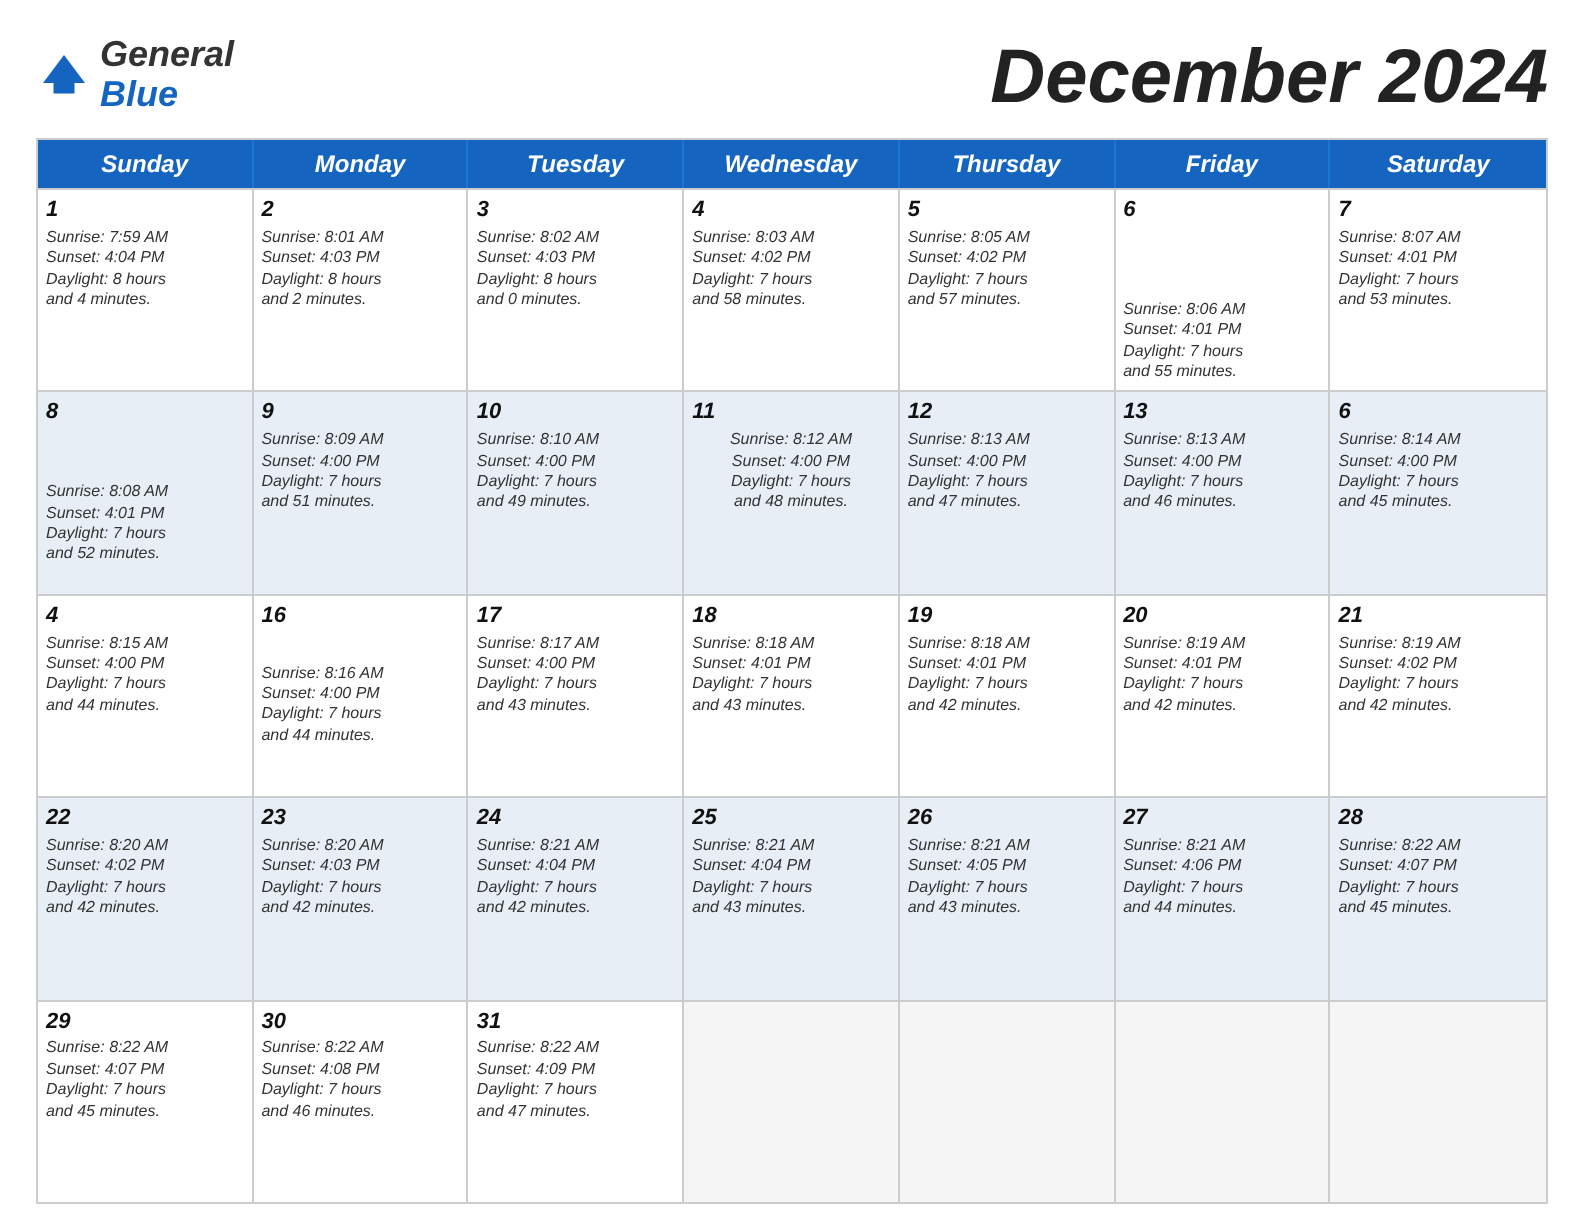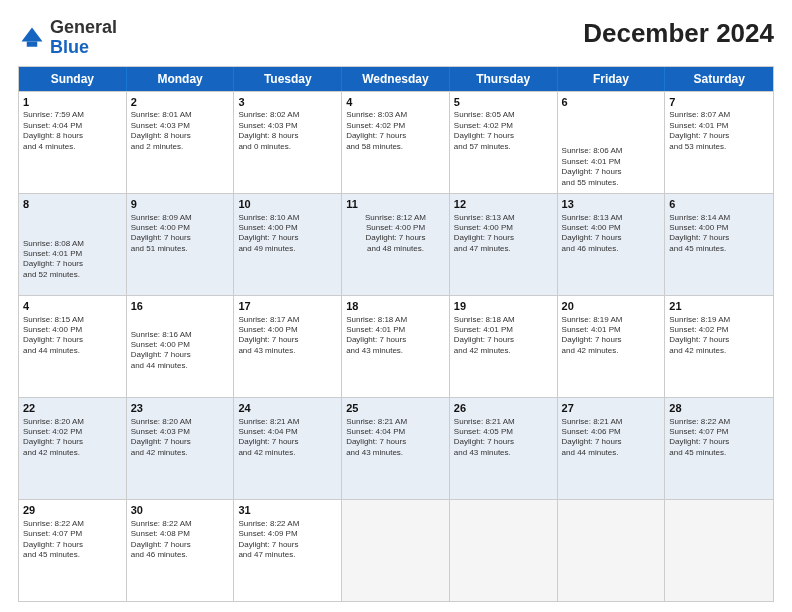--- a/index.html
+++ b/index.html
@@ -9,20 +9,21 @@
       width: 792px;
       height: 612px;
       overflow: hidden;
     }
     .page {
       width: 792px;
       height: 612px;
       padding: 18px 18px 10px 18px;
       display: flex;
       flex-direction: column;
+      font-style: italic;
     }
     .header {
       display: flex;
       justify-content: space-between;
       align-items: flex-start;
       margin-bottom: 8px;
     }
     .logo {
       display: flex;
       align-items: center;
@@ -36,21 +37,21 @@
     .logo-text span.general { color: #333; }
     .logo-text span.blue { color: #1565C0; }
     .logo-icon {
       width: 28px;
       height: 28px;
     }
     .title-block {
       text-align: right;
     }
     .title-block h1 {
-      font-size: 26px;
+      font-size: 38px;
       font-weight: bold;
       color: #222;
     }
     .title-block h2 {
       font-size: 14px;
       font-weight: normal;
       color: #444;
     }
     .calendar {
       flex: 1;

